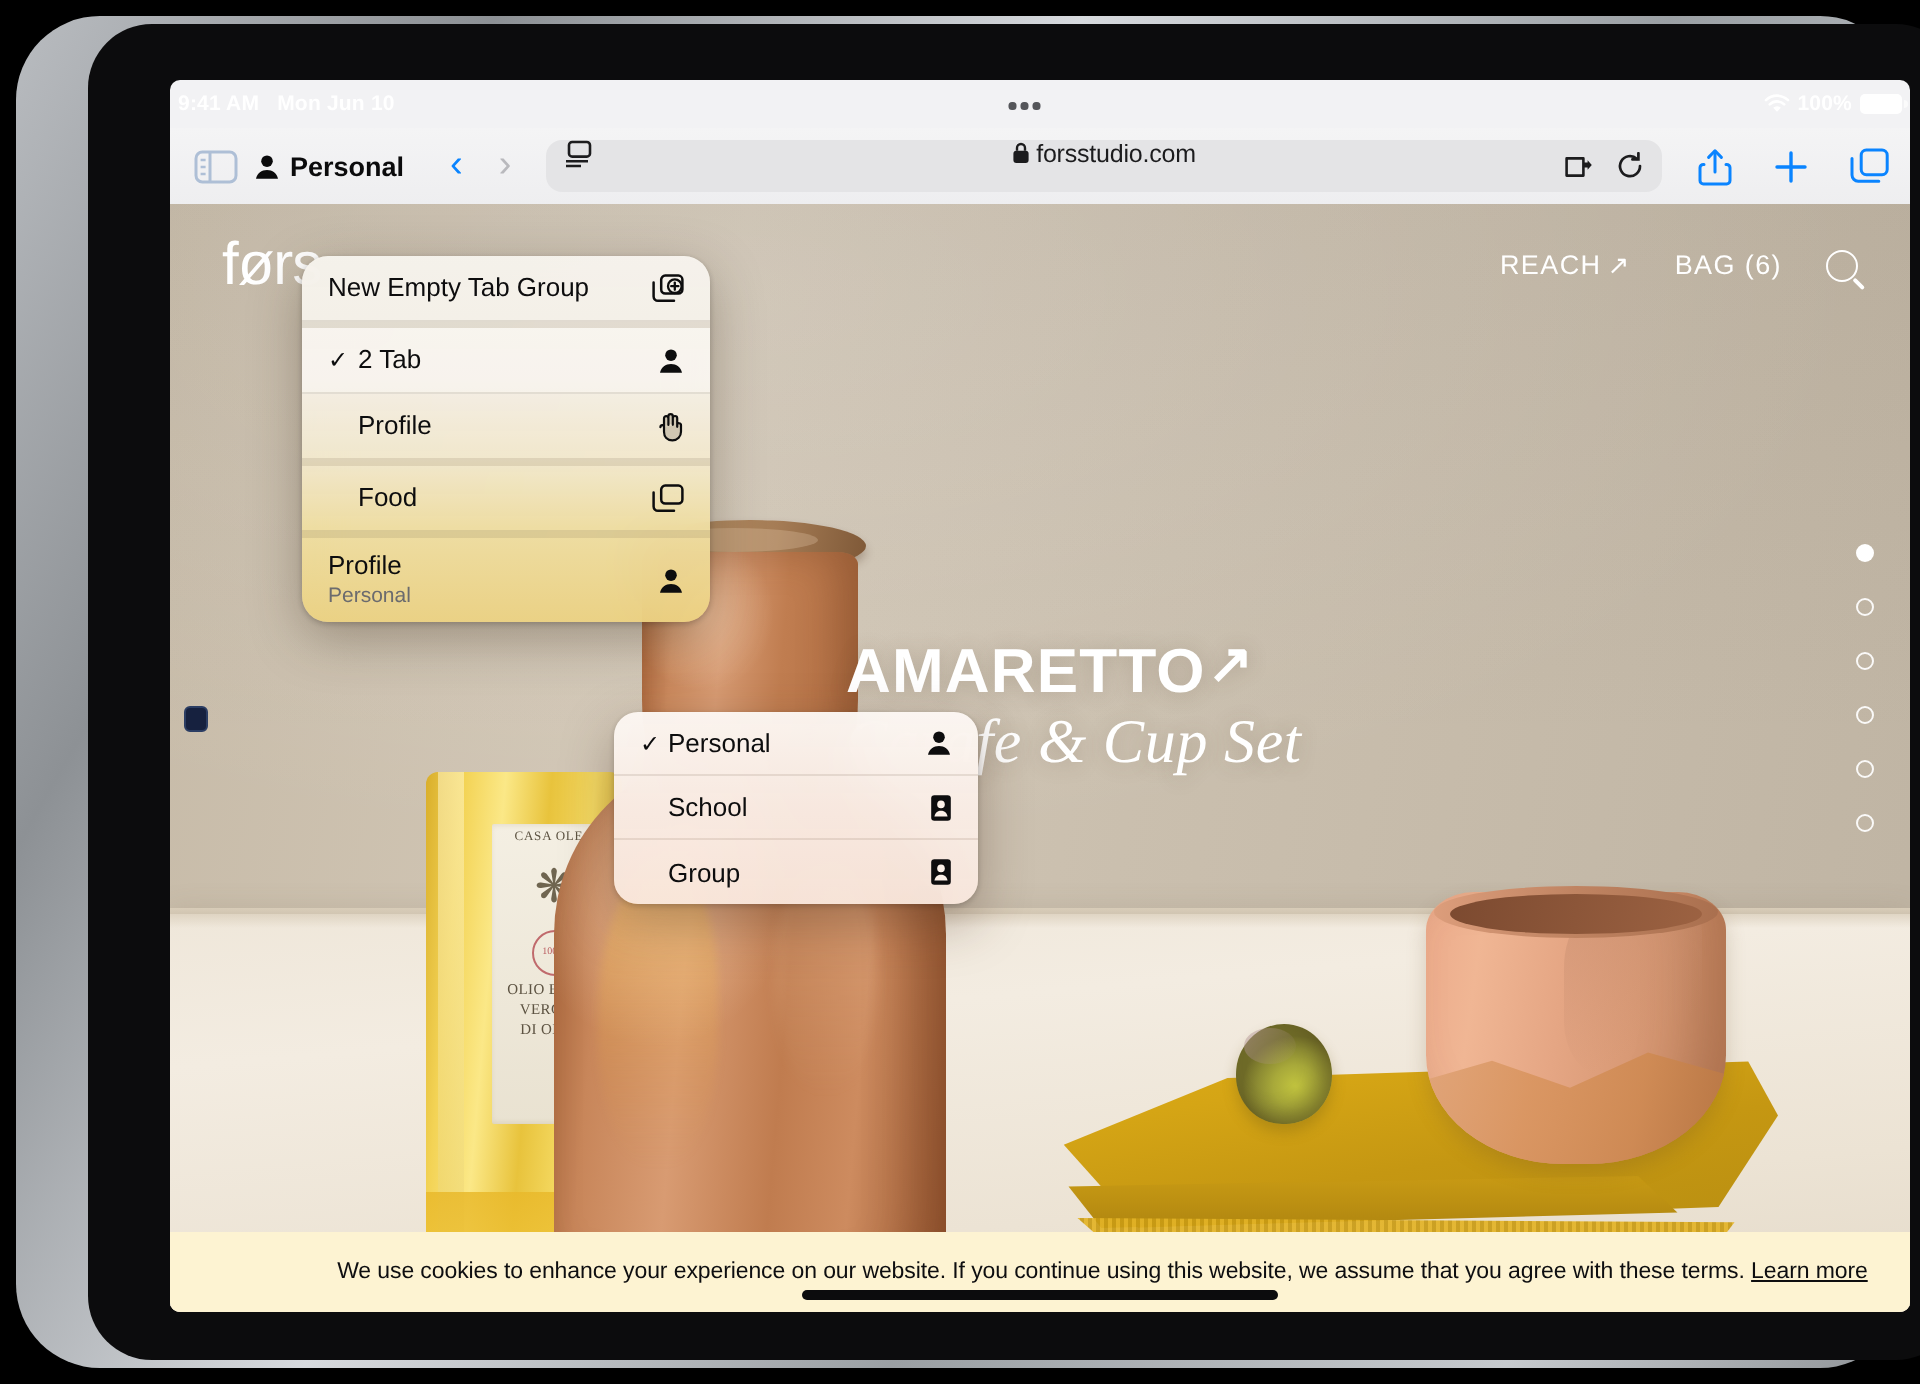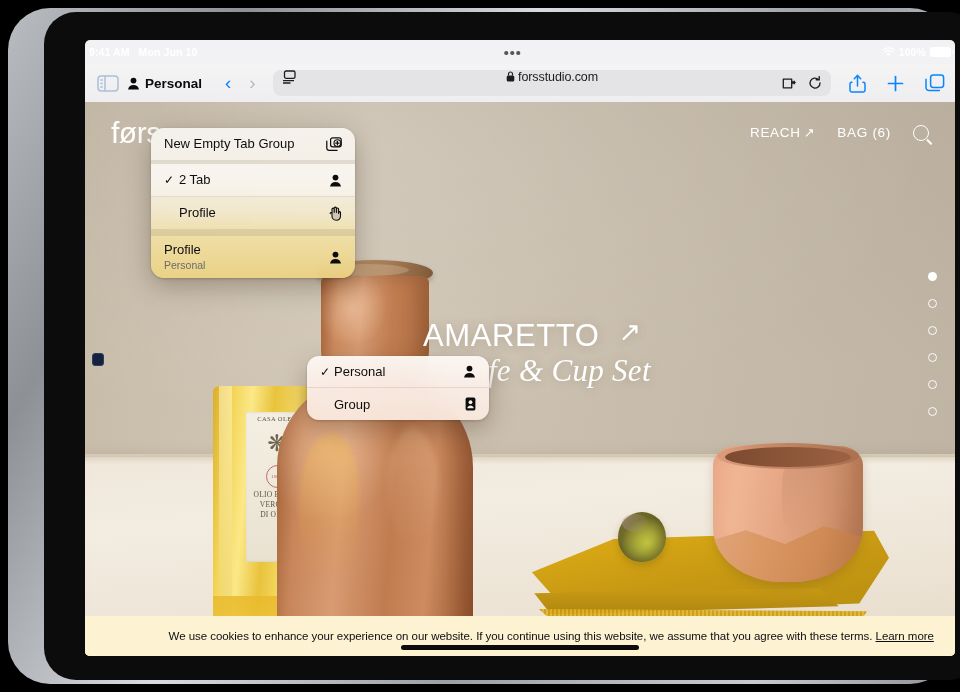--- a/index.html
+++ b/index.html
@@ -156,22 +156,22 @@
   #search-glass::after{
     content:"";position:absolute;right:-5px;bottom:-3px;width:7px;height:1.6px;
     background:#fff;transform:rotate(45deg);border-radius:1px;
   }
 
   
   #hero-caption {
     position:absolute; left:338px; top:218px; z-index:6; color:#fff;
   }
   #hero-title {
-    font-size: 31px; letter-spacing:.6px; font-weight:400;
-    display:flex; align-items:flex-start; gap:19px; line-height:1;
+    font-size: 31px; letter-spacing:.6px; font-weight:700;
+    display:flex; align-items:flex-start; gap:1px; line-height:1;
     text-shadow: 0 1px 10px rgba(90,70,50,.25);
   }
   #hero-title .ar { font-size:27px; margin-top:-1px;}
   #hero-sub {
     font-family:"Liberation Serif", serif;
     font-style: italic; font-size: 31px; margin-top: 4px; line-height:1;
     text-shadow: 0 1px 10px rgba(90,70,50,.25);
     letter-spacing:.3px;
   }
 
@@ -657,20 +657,30 @@
           <span class="ico">
             <svg width="13" height="15" viewBox="0 0 13 15">
               <path d="M3 7.4V3.2a1.1 1.1 0 0 1 2.2 0v3.3M5.2 6.1V2.2a1.1 1.1 0 0 1 2.2 0v4M7.4 6.4V3.1a1.1 1.1 0 0 1 2.2 0v4.3M9.6 6.2c0-.9 1.9-.8 1.9.4v3.1c0 2.6-1.7 4.5-4.3 4.5S3 12.4 3 9.9V7.3c0-1-1.8-1-1.8.3" fill="#cfc6b2" stroke="#0d0d0e" stroke-width="1.1" stroke-linejoin="round" stroke-linecap="round"></path>
             </svg>
           </span>
         </div>
 
         <div class="sep"></div>
 
 
+        <div class="row">
+          <span class="check"></span>
+          <span class="lbl">Food</span>
+          <span class="ico">
+            <svg width="16" height="15" viewBox="0 0 16 15">
+              <rect x="4.6" y="0.8" width="10.6" height="9" rx="2" fill="none" stroke="#0d0d0e" stroke-width="1.25"></rect>
+              <path d="M11 13.4H3A2.2 2.2 0 0 1 0.8 11.2V4.2" fill="none" stroke="#0d0d0e" stroke-width="1.25" stroke-linecap="round"></path>
+            </svg>
+          </span>
+        </div>
 
         <div class="sep"></div>
 
         <div class="row profile">
           <span class="lbl">
             <span>Profile</span>
             <span class="sub" style="display:block">Personal</span>
           </span>
           <span class="ico">
             <svg width="13" height="13" viewBox="0 0 13 13">
@@ -687,20 +697,31 @@
           <span class="lbl">Personal</span>
           <span class="ico">
             <svg width="13" height="13" viewBox="0 0 13 13">
                 <circle cx="6.5" cy="3.6" r="2.9" fill="#0d0d0e"></circle>
                 <path d="M1 12.4c.6-3 2.8-4.4 5.5-4.4S11.4 9.4 12 12.4z" fill="#0d0d0e"></path>
               </svg>
           </span>
         </div>
         <div class="row">
           <span class="check"></span>
+          <span class="lbl">School</span>
+          <span class="ico">
+            <svg width="11" height="14" viewBox="0 0 11 14">
+              <rect x="0.6" y="0.6" width="9.8" height="12.8" rx="1.6" fill="#0d0d0e"></rect>
+              <circle cx="5.5" cy="5.2" r="1.9" fill="#fbf0e8"></circle>
+              <path d="M2.2 11.2c.5-2 1.8-2.8 3.3-2.8s2.8.8 3.3 2.8z" fill="#fbf0e8"></path>
+            </svg>
+          </span>
+        </div>
+        <div class="row">
+          <span class="check"></span>
           <span class="lbl">Group</span>
           <span class="ico">
             <svg width="11" height="14" viewBox="0 0 11 14">
               <rect x="0.6" y="0.6" width="9.8" height="12.8" rx="1.6" fill="#0d0d0e"></rect>
               <circle cx="5.5" cy="5.2" r="1.9" fill="#fbf0e8"></circle>
               <path d="M2.2 11.2c.5-2 1.8-2.8 3.3-2.8s2.8.8 3.3 2.8z" fill="#fbf0e8"></path>
             </svg>
           </span>
         </div>
       </div>

